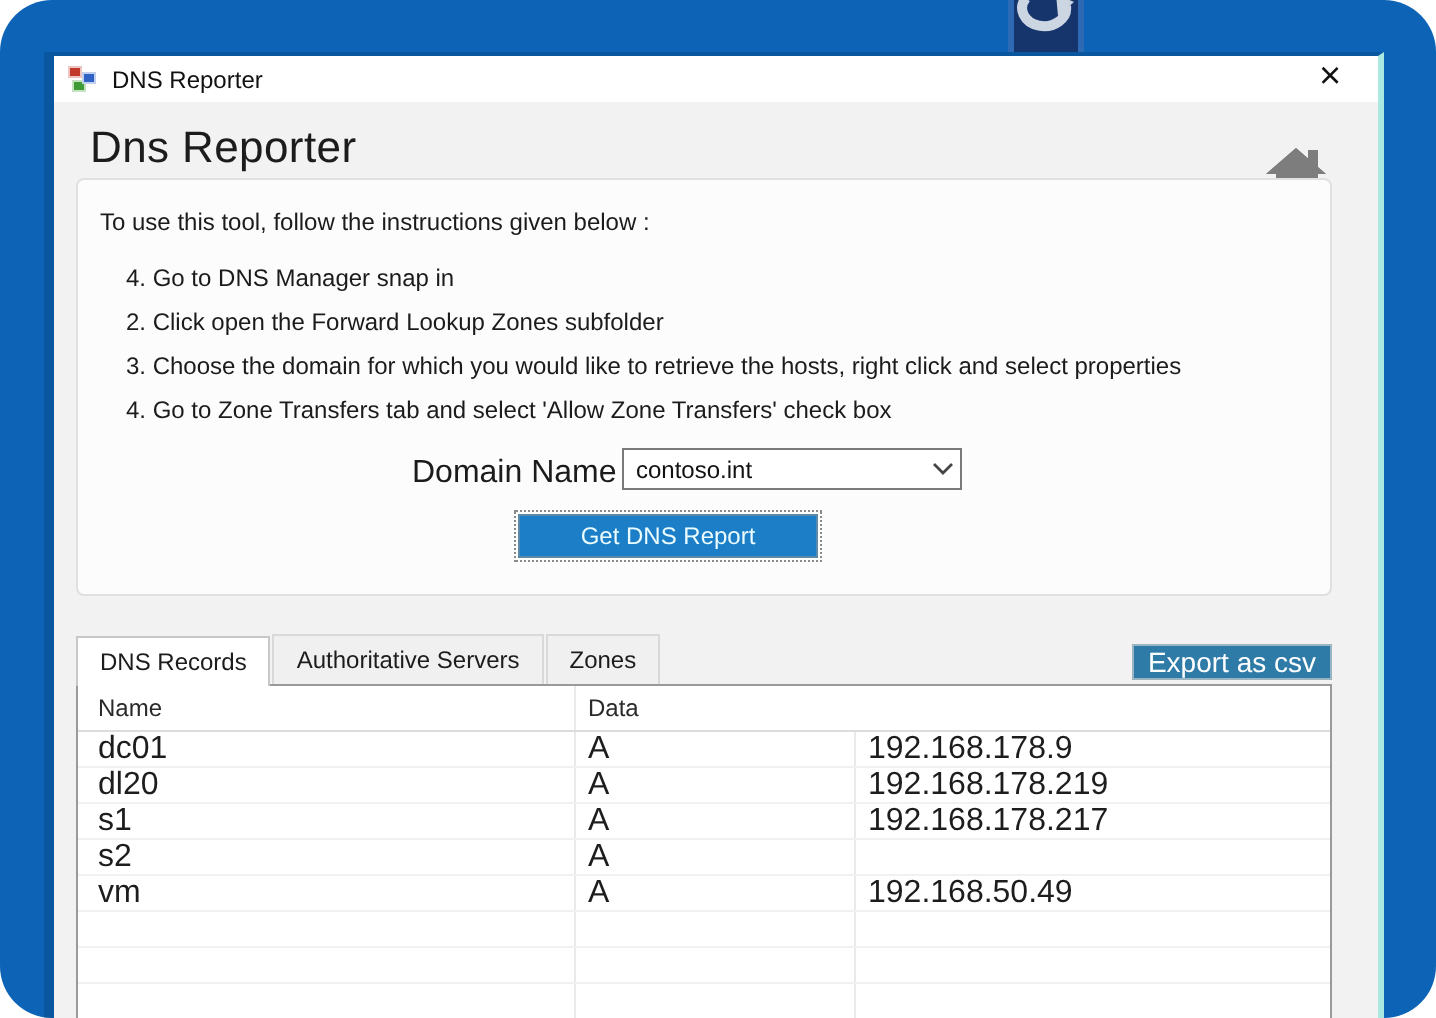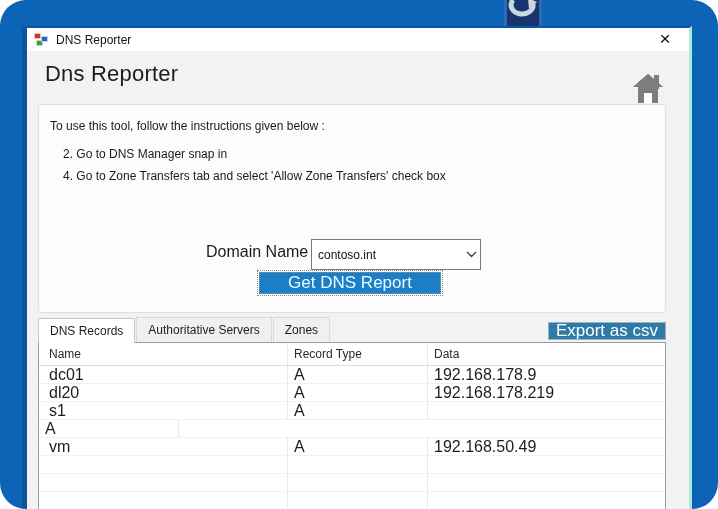--- a/index.html
+++ b/index.html
@@ -29,43 +29,43 @@
   .title-text { font-size:12px; color:#111; }
   .close-btn { position:absolute; right:13px; top:0; width:22px; height:22px;
     display:flex; align-items:center; justify-content:center; font-size:19px; font-weight:300; color:#111; cursor:default; }
 
   .client { position:relative; height:460px; background:var(--client_bg); }
 
   .page-title { position:absolute; left:18px; top:10px; font-size:22px; color:#1c1c1c; letter-spacing:.2px; }
   .home-icon { position:absolute; left:606px; top:22px; width:30px; height:32px; }
 
   
-  .panel { position:absolute; left:11px; top:53px; width:628px; height:209px;
+  .panel { position:absolute; left:11px; top:38px; width:628px; height:209px;
     background:var(--panel_bg); border:1px solid var(--panel_border); border-radius:4px;padding-left:20px; }
   .intro { position:absolute; left:11px; top:14px; font-size:12px; color:var(--text); }
   .steps { position:absolute; left:24px; top:38px; list-style:none; }
   .steps li { font-size:12px; color:var(--text); line-height:22px; }
 
   .domain-label { position:absolute; left:167px; top:138px; font-size:16px; color:var(--text); }
-  .combo { position:absolute; left:272px; top:134px; width:170px; height:31px; background:#fff;
+  .combo { position:absolute; left:272px; top:134px; width:170px; height:21px; background:#fff;
     border:1px solid #7a7a7a; display:flex; align-items:center; padding-left:6px;gap:32px; }
   .combo-value { font-size:12px; color:#111; flex:1; }
   .combo-chevron { width:18px; display:flex; align-items:center; justify-content:center; }
 
-  .get-btn { position:absolute; left:220px; top:167px; width:182px; height:22px;
+  .get-btn { position:absolute; left:220px; top:167px; width:150px; height:22px;
     background:var(--button_blue); border:1px solid #5a8aa8; outline:1px dotted #8a8a8a; outline-offset:1px;
-    color:#eafcff; font-size:17px; display:flex; align-items:center; justify-content:center; }
+    color:#eafcff; font-size:12px; display:flex; align-items:center; justify-content:center; }
 
   
   .tabstrip { position:absolute; left:11px; top:270px; width:628px; height:21px; display:flex; align-items:flex-end; }
   .tab { height:17px; padding:12px 11px; display:flex; align-items:center; font-size:12px; color:#1c1c1c;
     background:var(--tab_inactive_bg); border:1px solid var(--tab_border); border-bottom:none; margin-right:1px; }
   .tab.active { height:21px; background:var(--tab_active_bg); border-color:#c8c8c8; position:relative; z-index:2; margin-bottom:-1px; }
   .export-btn { position:absolute; right:0; top:1px; height:18px; padding:0 7px;
-    background:var(--export_blue); border:1px solid #9ab4c4; color:#fff; font-size:17px;
+    background:var(--export_blue); border:1px solid #9ab4c4; color:#fff; font-size:14px;
     display:flex; align-items:center; }
 
   
   .tabpage { position:absolute; left:11px; top:291px; width:628px; height:230px;
     background:#fff; border:1px solid #9a9a9a; overflow:hidden; }
   .lv-header { display:flex; height:23px; border-bottom:1px solid #dcdcdc; background:#fff; }
   .lv-header .cell { font-size:12px; color:#2a2a2a; display:flex; align-items:center; }
   .cell { border-right:1px solid #e9e9e9; }
   .col0 { width:249px; padding-left:10px; }
   .col1 { width:140px; padding-left:6px; }
@@ -109,21 +109,23 @@
           <polygon points="15,1 0,14 4,14 15,5 26,14 30,14" fill="#7d7d7d"></polygon>
           <rect x="21" y="2" width="5" height="9" fill="#7d7d7d"></rect>
           <rect x="5" y="13" width="20" height="17" fill="#7d7d7d"></rect>
           <rect x="11" y="20" width="8" height="10" fill="#fcfcfc"></rect>
         </svg>
       </span>
 
       <div class="panel">
         <div class="intro">To use this tool, follow the instructions given below :</div>
         <ol class="steps">
-            <li>2. Go to DNS Manager snap in</li>
+            <li>4. Go to DNS Manager snap in</li>
+            <li>2. Click open the Forward Lookup Zones subfolder</li>
+            <li>3. Choose the domain for which you would like to retrieve the hosts, right click and select properties</li>
             <li>4. Go to Zone Transfers tab and select 'Allow Zone Transfers' check box</li>
           </ol>
 
         <div class="domain-label">Domain Name :</div>
         <div class="combo">
           <span class="combo-value">contoso.int</span>
           <span class="combo-chevron">
             <svg width="11" height="7" viewBox="0 0 11 7">
                 <polyline points="1,1 5.5,5.5 10,1" fill="none" stroke="#444" stroke-width="1.4"></polyline>
               </svg>
@@ -136,39 +138,40 @@
       <div class="tabstrip">
         <div class="tab active">DNS Records</div>
           <div class="tab">Authoritative Servers</div>
           <div class="tab">Zones</div>
           <div class="export-btn">Export as csv</div>
       </div>
 
       <div class="tabpage">
         <div class="lv-header">
             <div class="cell col0">Name</div>
-            <div class="cell col1">Record Type</div>
             <div class="cell col2">Data</div>
           </div>
         <div class="lv-body">
             <div class="lv-row">
               <div class="cell col0">dc01</div>
               <div class="cell col1">A</div>
               <div class="cell col2">192.168.178.9</div>
             </div>
             <div class="lv-row">
               <div class="cell col0">dl20</div>
               <div class="cell col1">A</div>
               <div class="cell col2">192.168.178.219</div>
             </div>
             <div class="lv-row">
               <div class="cell col0">s1</div>
               <div class="cell col1">A</div>
+              <div class="cell col2">192.168.178.217</div>
             </div>
             <div class="lv-row">
+              <div class="cell col0">s2</div>
               <div class="cell col1">A</div>
             </div>
             <div class="lv-row">
               <div class="cell col0">vm</div>
               <div class="cell col1">A</div>
               <div class="cell col2">192.168.50.49</div>
             </div>
             <div class="lv-row">
               <div class="cell col0"></div>
               <div class="cell col1"></div>

